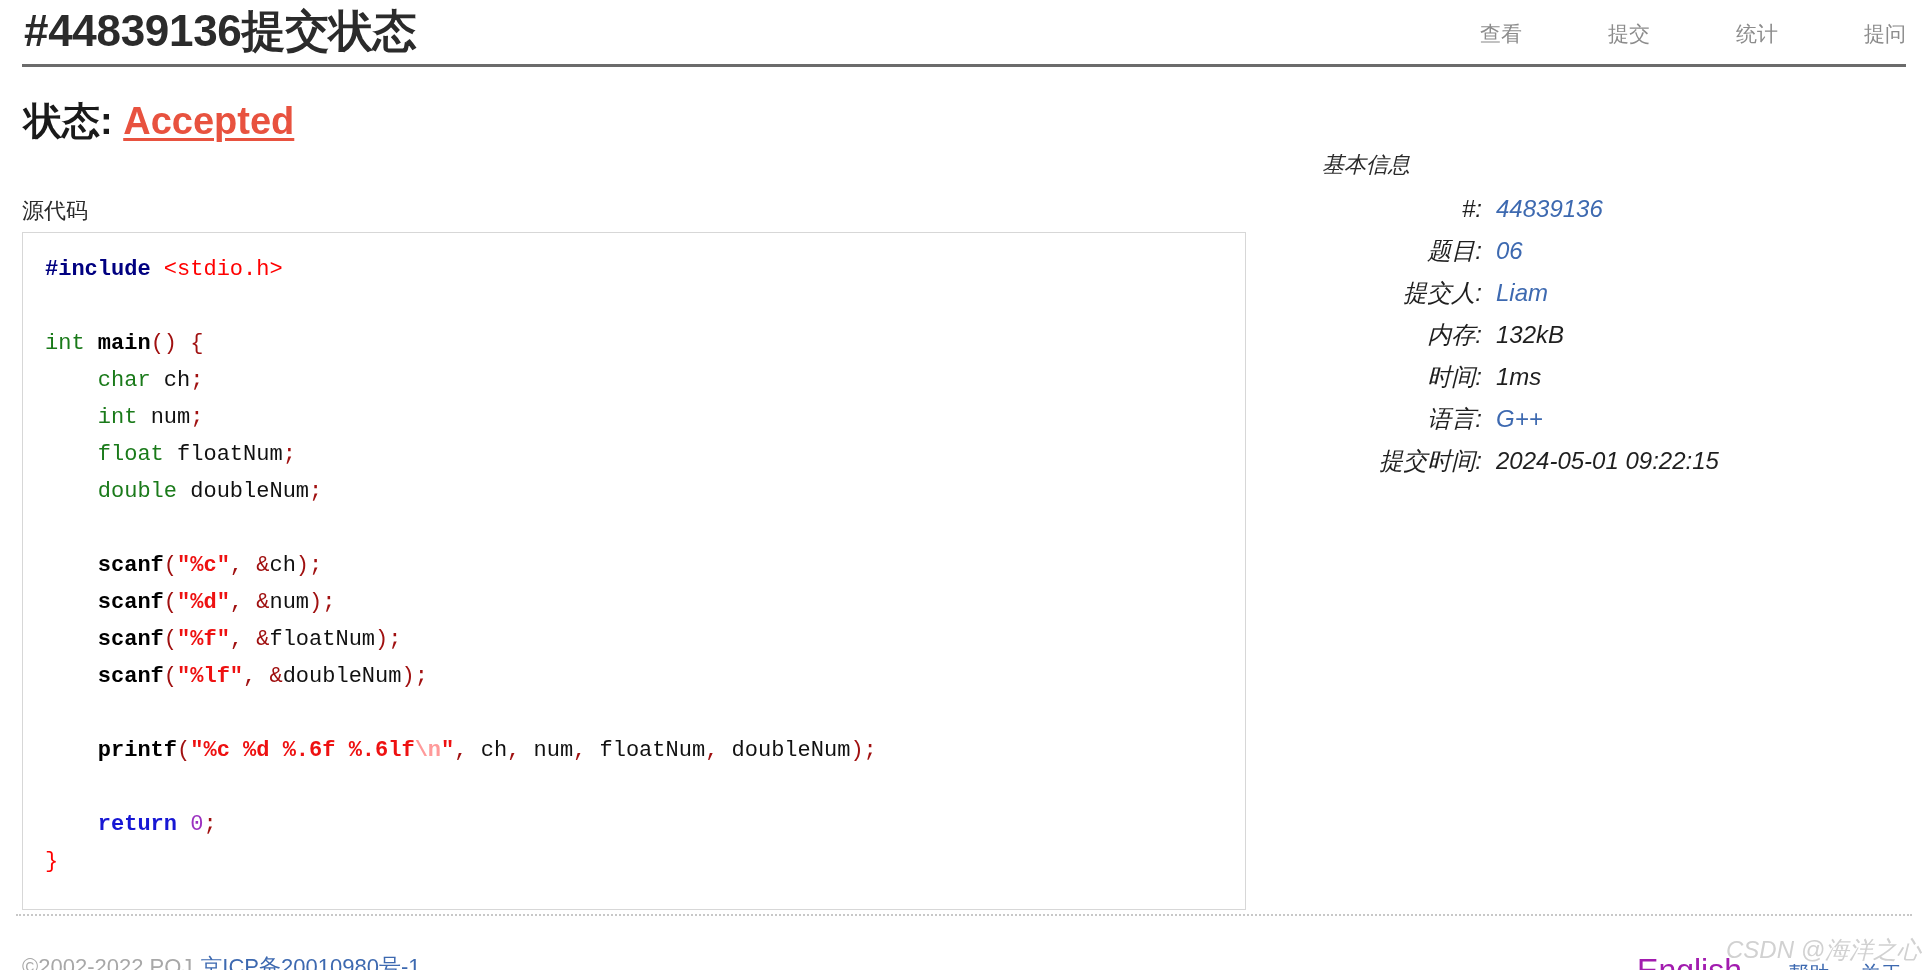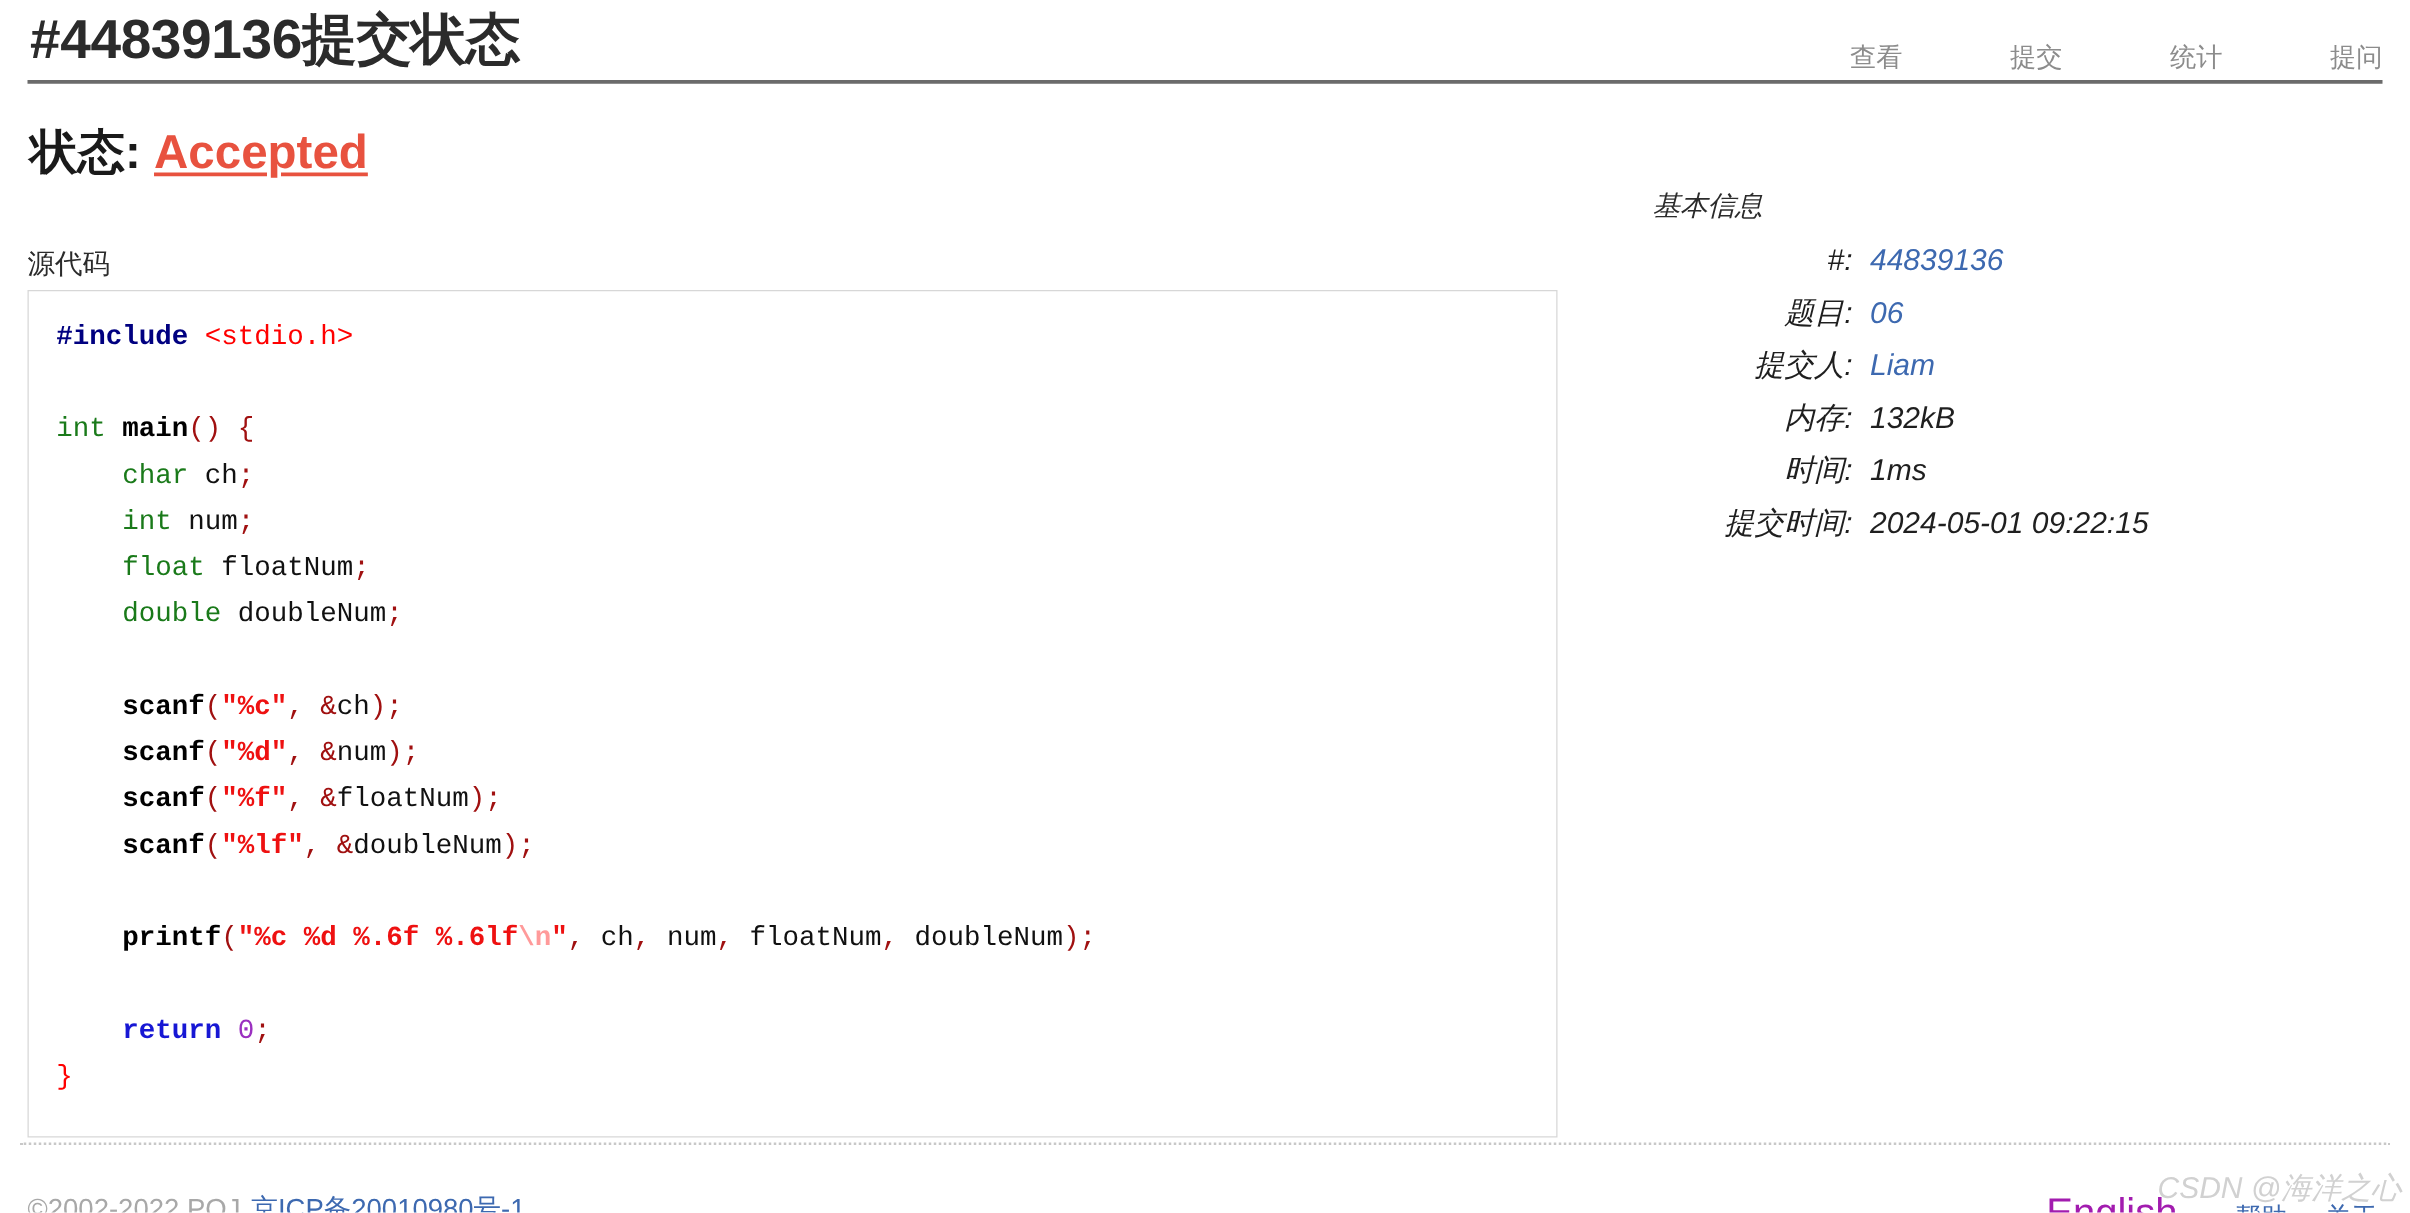--- a/index.html
+++ b/index.html
@@ -47,21 +47,20 @@
     align-items: center;
   }
   .nav-link {
     display: inline-block;
     font-size: 21px;
     color: #8c8c8c;
     text-decoration: none;
     margin-left: 86px;
     white-space: nowrap;
     cursor: pointer;
-    margin-top: 12px;
   }
   .nav-link:first-child { margin-left: 0; }
   .header-rule {
     position: absolute;
     left: 22px;
     top: 64px;
     width: 1884px;
     height: 3px;
     background: #6b6b6b;
   }
@@ -295,20 +294,24 @@
     <div class="info-row">
       <span class="info-key">内存:</span>
       <span class="info-val">132kB</span>
     </div>
 
     <div class="info-row">
       <span class="info-key">时间:</span>
       <span class="info-val">1ms</span>
     </div>
 
+    <div class="info-row">
+      <span class="info-key">语言:</span>
+      <a class="info-val link">G++</a>
+    </div>
 
     <div class="info-row">
       <span class="info-key">提交时间:</span>
       <span class="info-val">2024-05-01 09:22:15</span>
     </div>
   </div>
 
   <div class="footer-rule"></div>
   <div class="footer">
     <div class="footer-left">

